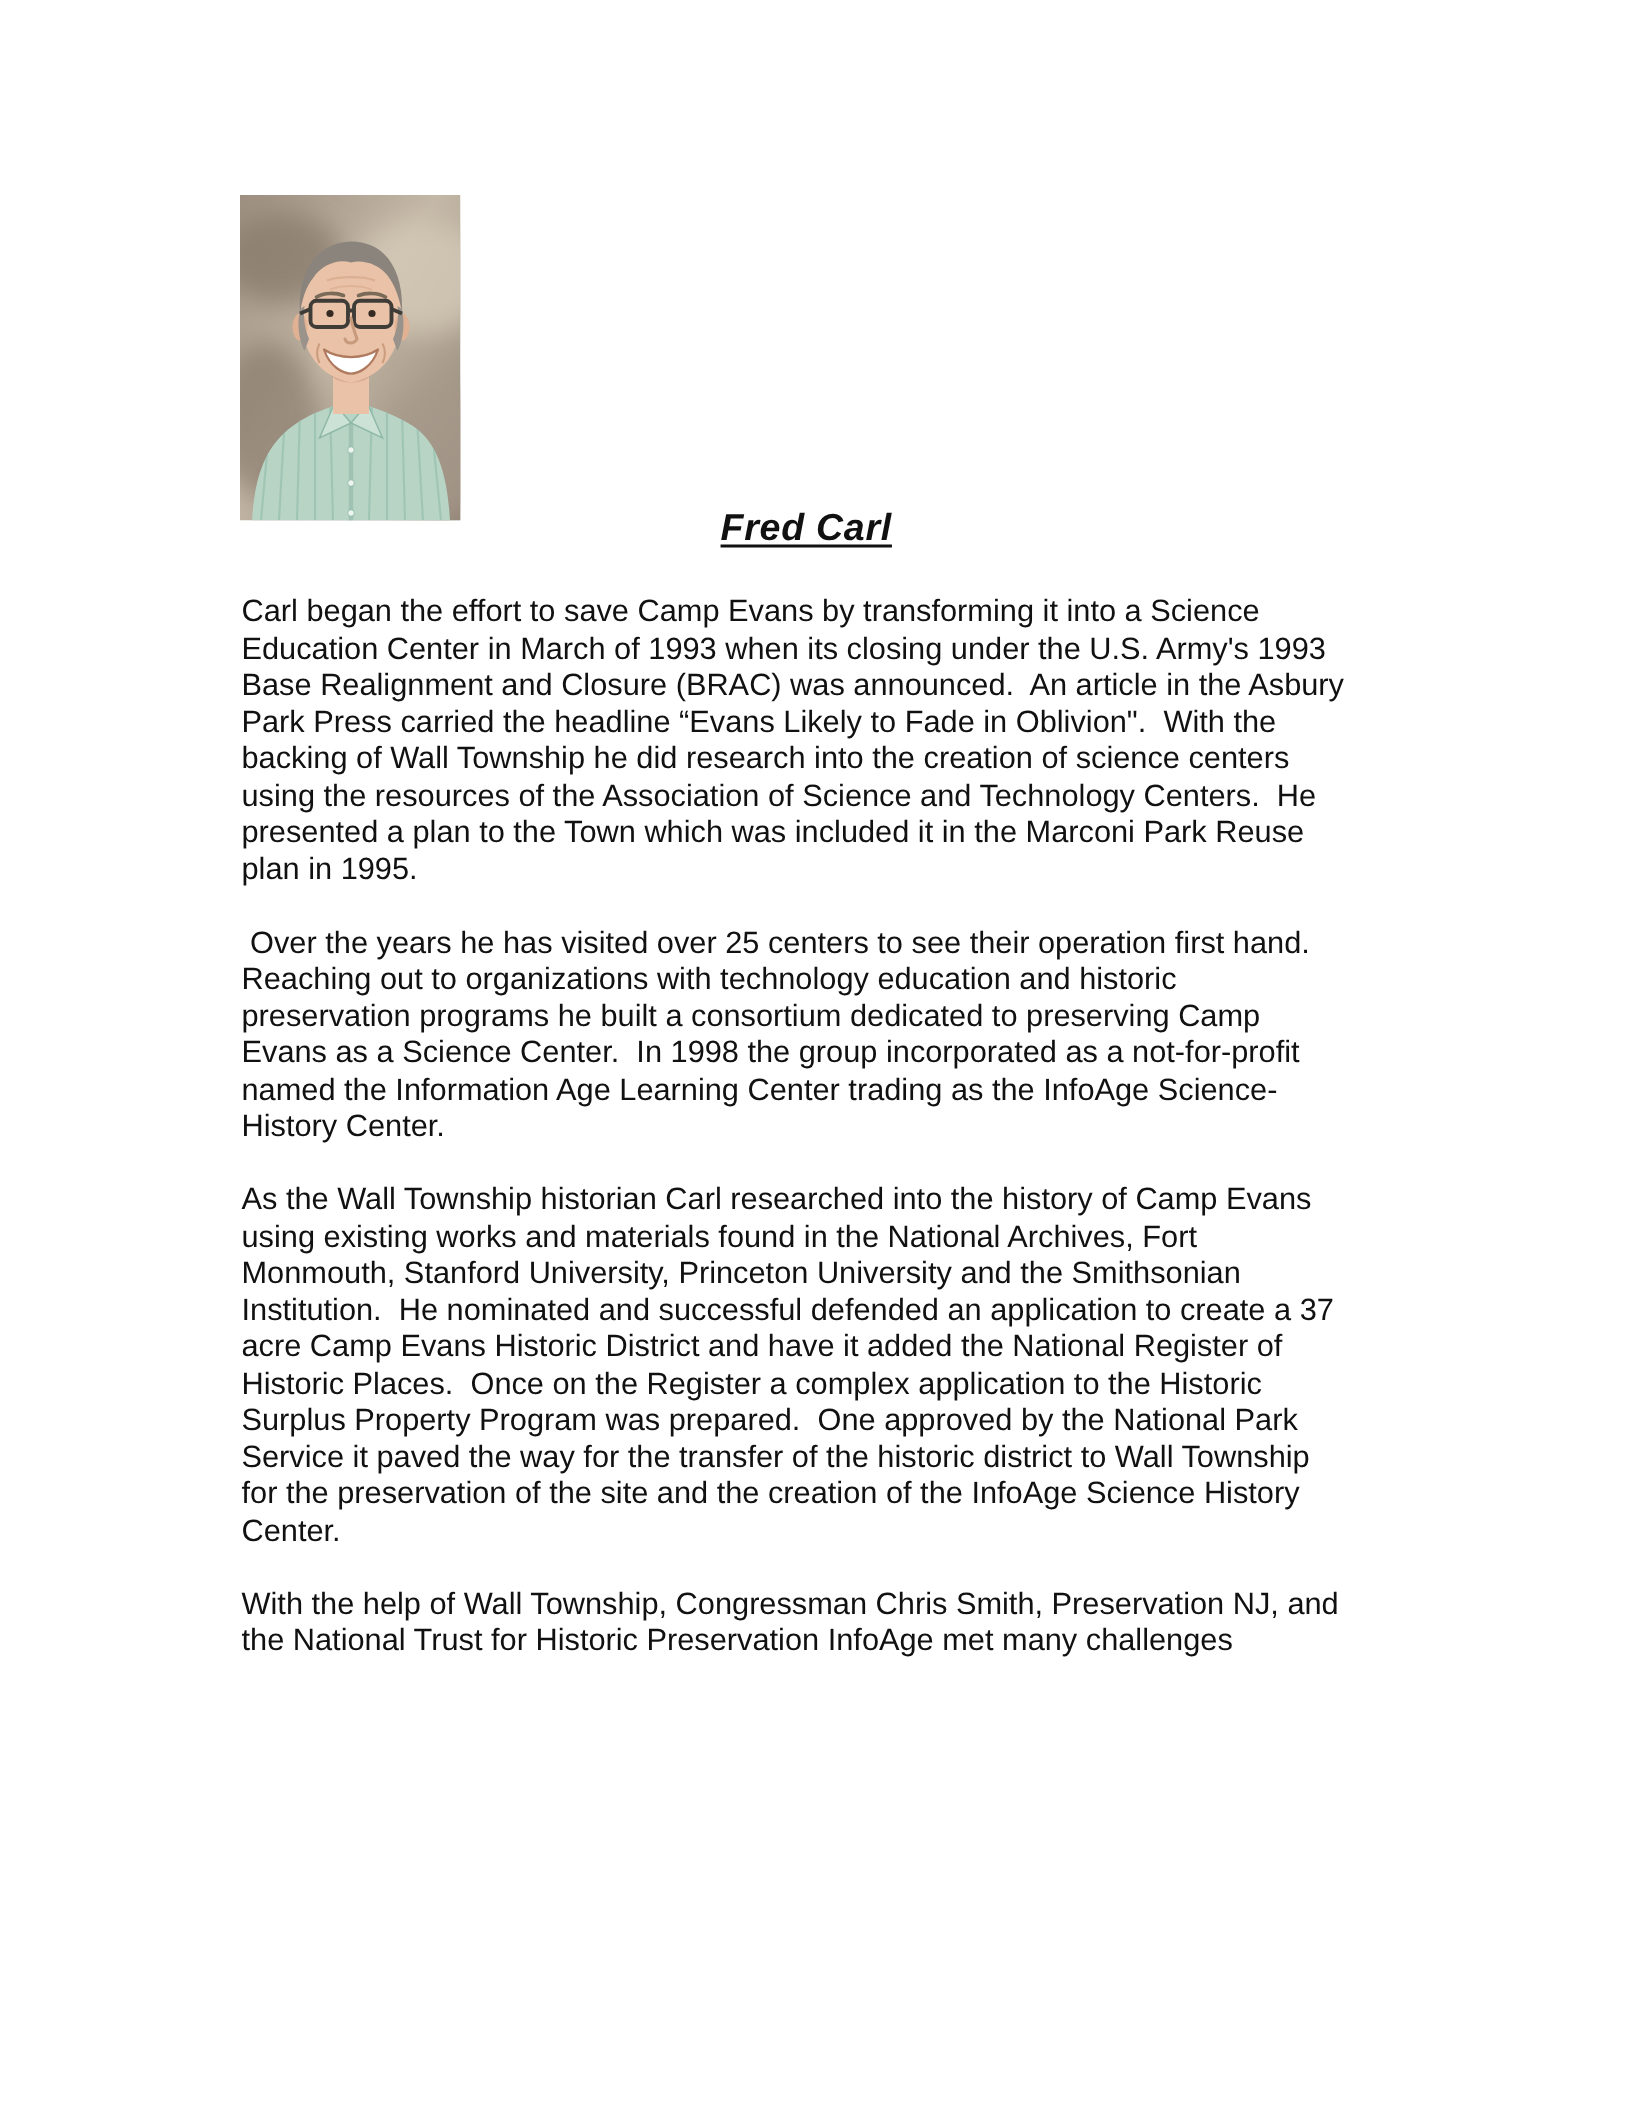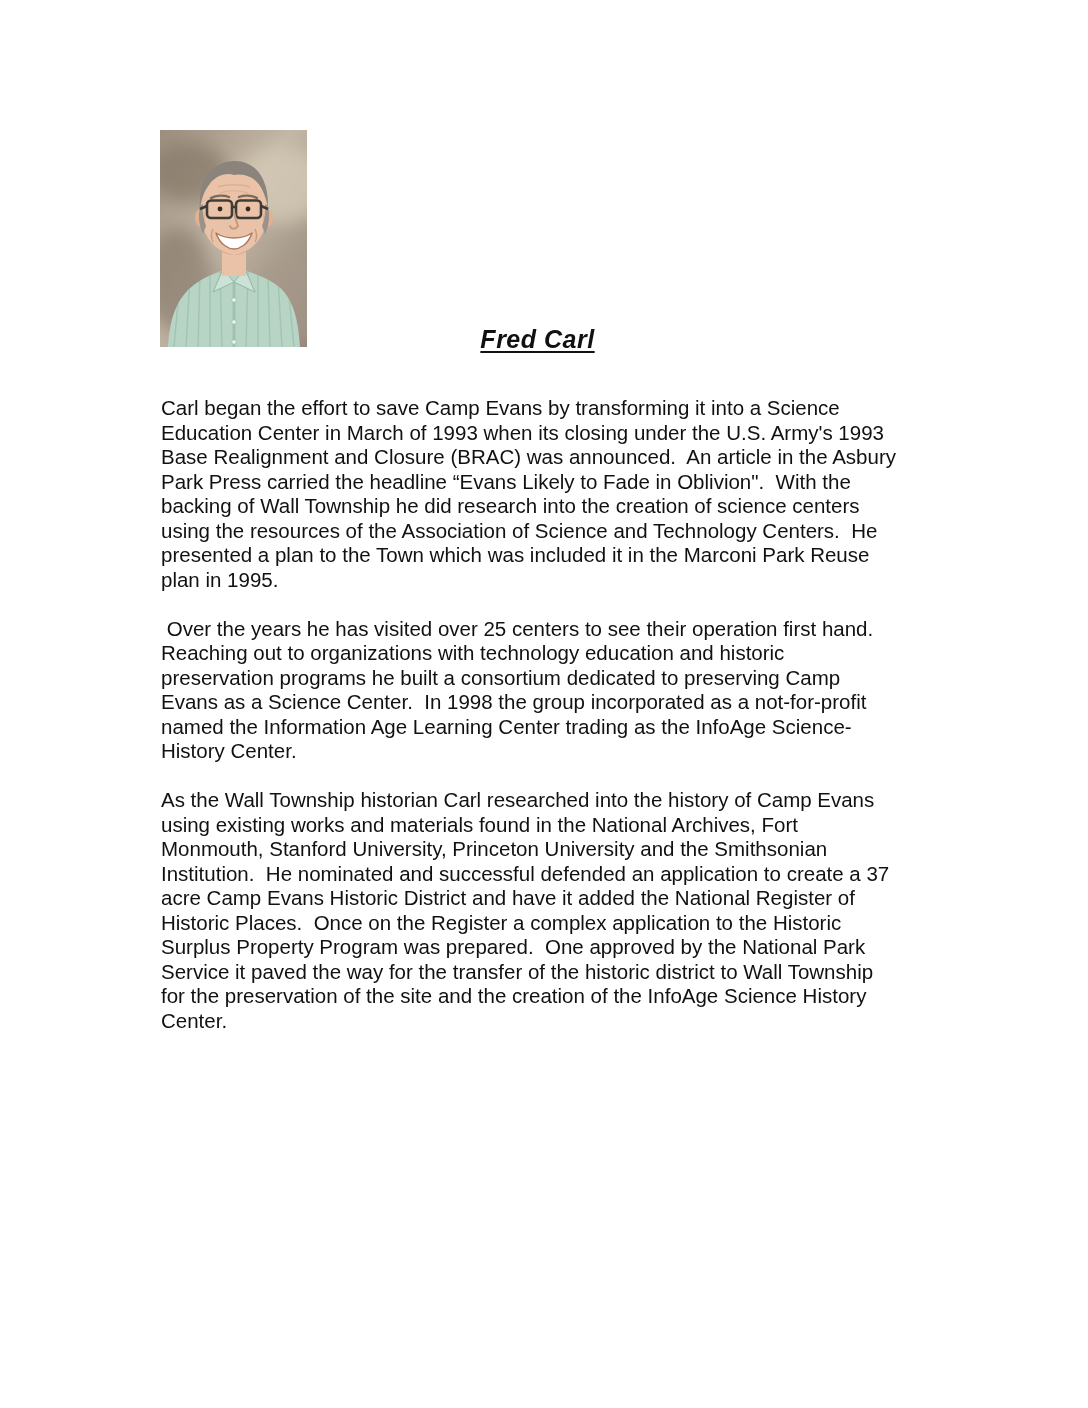--- a/index.html
+++ b/index.html
@@ -23,21 +23,21 @@
   #photo svg { display: block; width: 100%; height: 100%; }
   #title-line {
     position: absolute;
     left: 0;
     top: 321px;
     width: 1075px;
     text-align: center;
   }
   #page-title {
     display: inline-block;
-    margin: 4px;
+    margin: 17px;
     font-size: 25px;
     font-weight: bold;
     font-style: italic;
     text-decoration: underline;
     text-decoration-thickness: 2px;
     text-underline-offset: 3px;
     letter-spacing: 0.5px;
     color: var(--text, #111111);
   }
   #bio-text {
@@ -163,15 +163,17 @@
     <p>As the Wall Township historian Carl researched into the history of Camp Evans
 using existing works and materials found in the National Archives, Fort
 Monmouth, Stanford University, Princeton University and the Smithsonian
 Institution.  He nominated and successful defended an application to create a 37
 acre Camp Evans Historic District and have it added the National Register of
 Historic Places.  Once on the Register a complex application to the Historic
 Surplus Property Program was prepared.  One approved by the National Park
 Service it paved the way for the transfer of the historic district to Wall Township
 for the preservation of the site and the creation of the InfoAge Science History
 Center.</p>
+    <p>With the help of Wall Township, Congressman Chris Smith, Preservation NJ, and
+the National Trust for Historic Preservation InfoAge met many challenges</p>
   </main>
 
 </div>
 
 </body></html>

